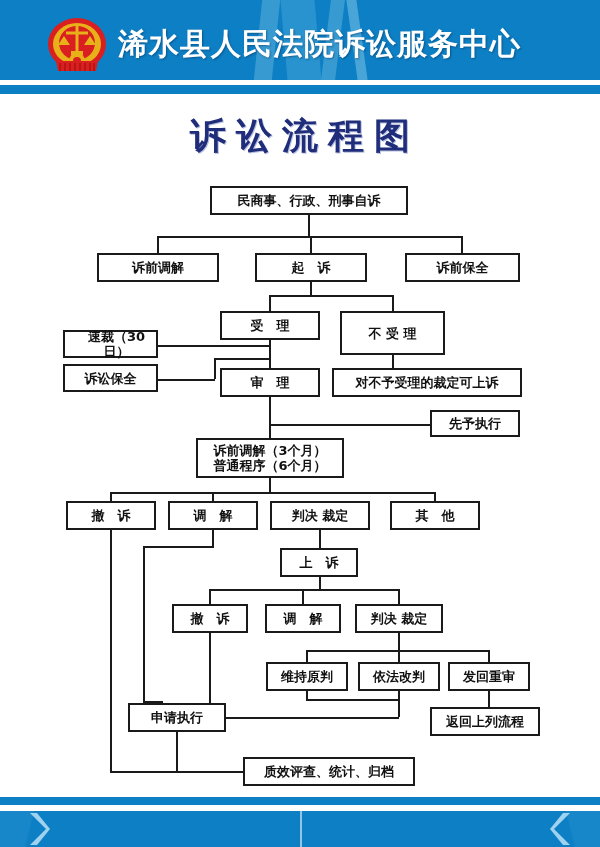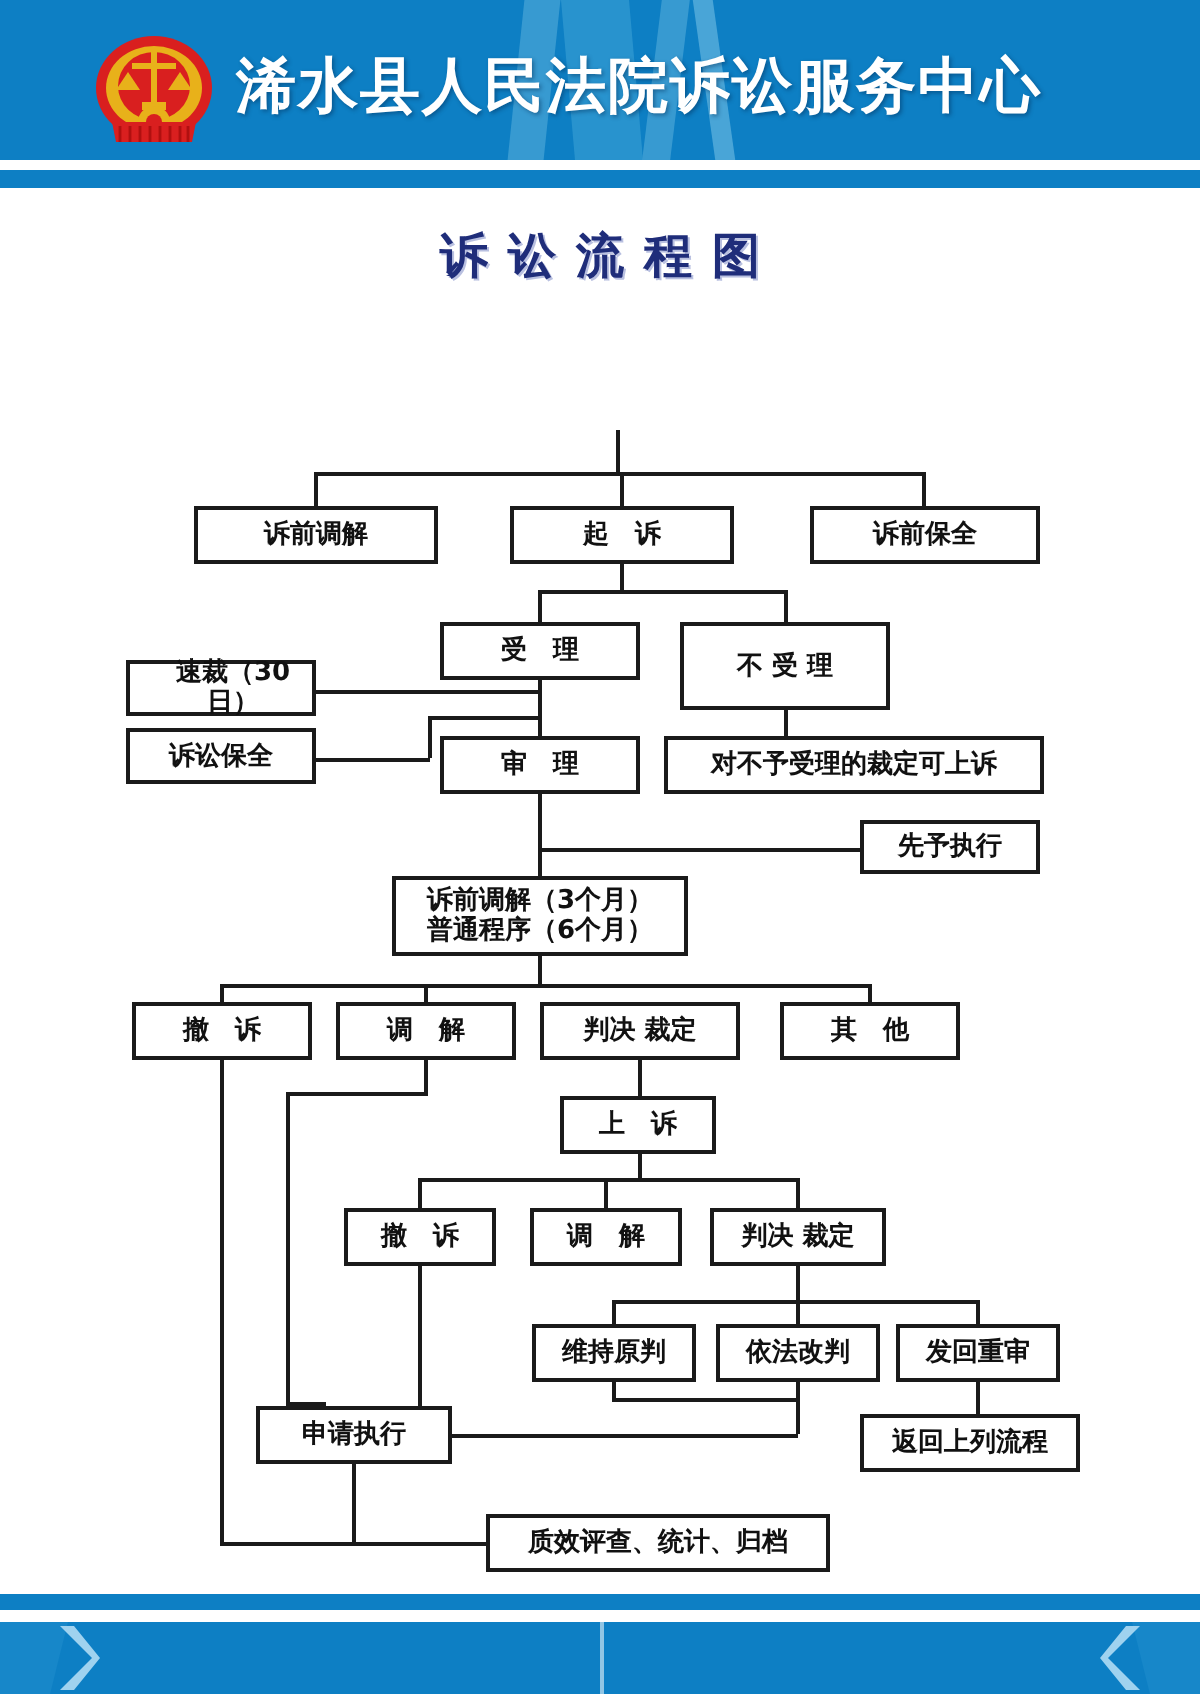--- a/index.html
+++ b/index.html
@@ -38,21 +38,21 @@
     letter-spacing:1px;line-height:44px;
     font-family:"DejaVu Sans","Liberation Sans",sans-serif;
     text-shadow:1px 1px 2px rgba(0,40,80,.45);
     white-space:nowrap;
   }
 
   
   .main-title{
     position:absolute;left:0;top:112px;width:600px;
     text-align:center;color:#1f2d7a;
-    font-size:24px;font-weight:bold;letter-spacing:10px;
+    font-size:36px;font-weight:bold;letter-spacing:10px;
     text-indent:10px;
     text-shadow:1px 1px 0 #b9c0e0;
   }
 
   
   .chart{position:absolute;left:0;top:0;width:600px;height:847px;}
   .node{
     position:absolute;
     border:2px solid #1a1a1a;
     background:#ffffff;
@@ -163,20 +163,21 @@
       <div class="ln lnv" style="left: 209px; top: 633px; height: 79px;"></div>
       <div class="ln lnh" style="left: 177px; top: 712px; width: 34px;"></div>
       <div class="ln lnv" style="left: 177px; top: 703px; height: 10px;"></div>
       <div class="ln lnv" style="left: 212px; top: 530px; height: 18px;"></div>
       <div class="ln lnh" style="left: 143px; top: 546px; width: 71px;"></div>
       <div class="ln lnv" style="left: 143px; top: 546px; height: 157px;"></div>
       <div class="ln lnh" style="left: 143px; top: 701px; width: 20px;"></div>
       <div class="ln lnv" style="left: 110px; top: 530px; height: 241px;"></div>
       <div class="ln lnh" style="left: 110px; top: 771px; width: 133px;"></div>
       <div class="ln lnv" style="left: 176px; top: 732px; height: 39px;"></div>
+      <div class="node" style="left: 210px; top: 186px; width: 198px; height: 29px;">民商事、行政、刑事自诉</div>
       <div class="node" style="left: 97px; top: 253px; width: 122px; height: 29px;">诉前调解</div>
       <div class="node" style="left: 255px; top: 253px; width: 112px; height: 29px;">起　诉</div>
       <div class="node" style="left: 405px; top: 253px; width: 115px; height: 29px;">诉前保全</div>
       <div class="node" style="left: 220px; top: 311px; width: 100px; height: 29px;">受　理</div>
       <div class="node" style="left: 340px; top: 311px; width: 105px; height: 44px;">不 受 理</div>
       <div class="node" style="left: 63px; top: 330px; width: 95px; height: 28px; padding-left: 12px;">速裁（30日）</div>
       <div class="node" style="left: 63px; top: 364px; width: 95px; height: 28px;">诉讼保全</div>
       <div class="node" style="left: 220px; top: 368px; width: 100px; height: 29px;">审　理</div>
       <div class="node" style="left: 332px; top: 368px; width: 190px; height: 29px;">对不予受理的裁定可上诉</div>
       <div class="node" style="left: 430px; top: 410px; width: 90px; height: 27px;">先予执行</div>

